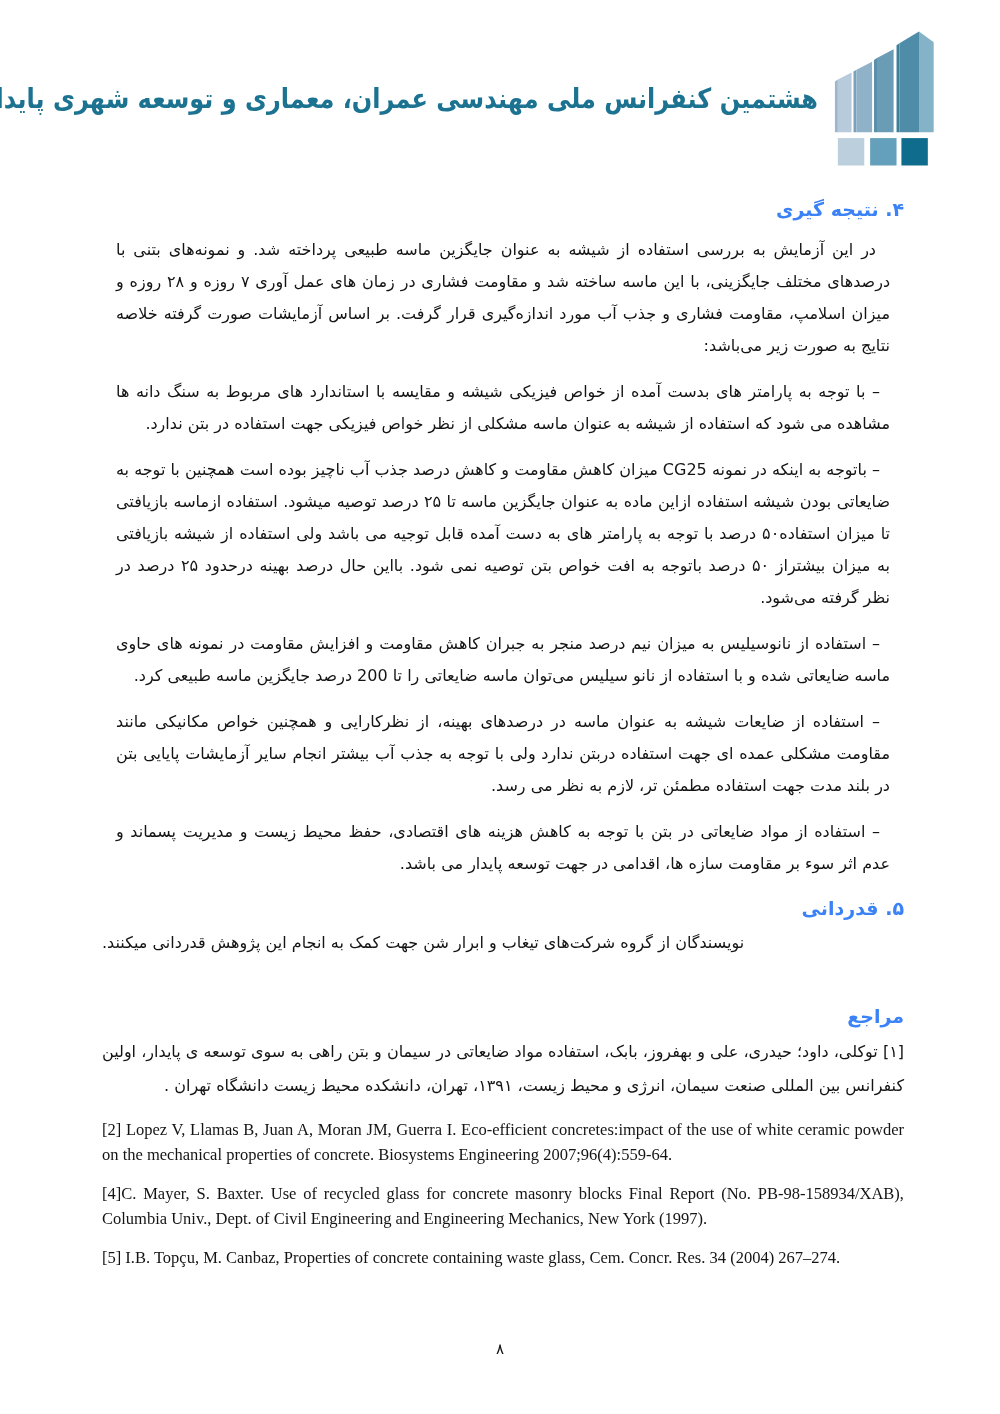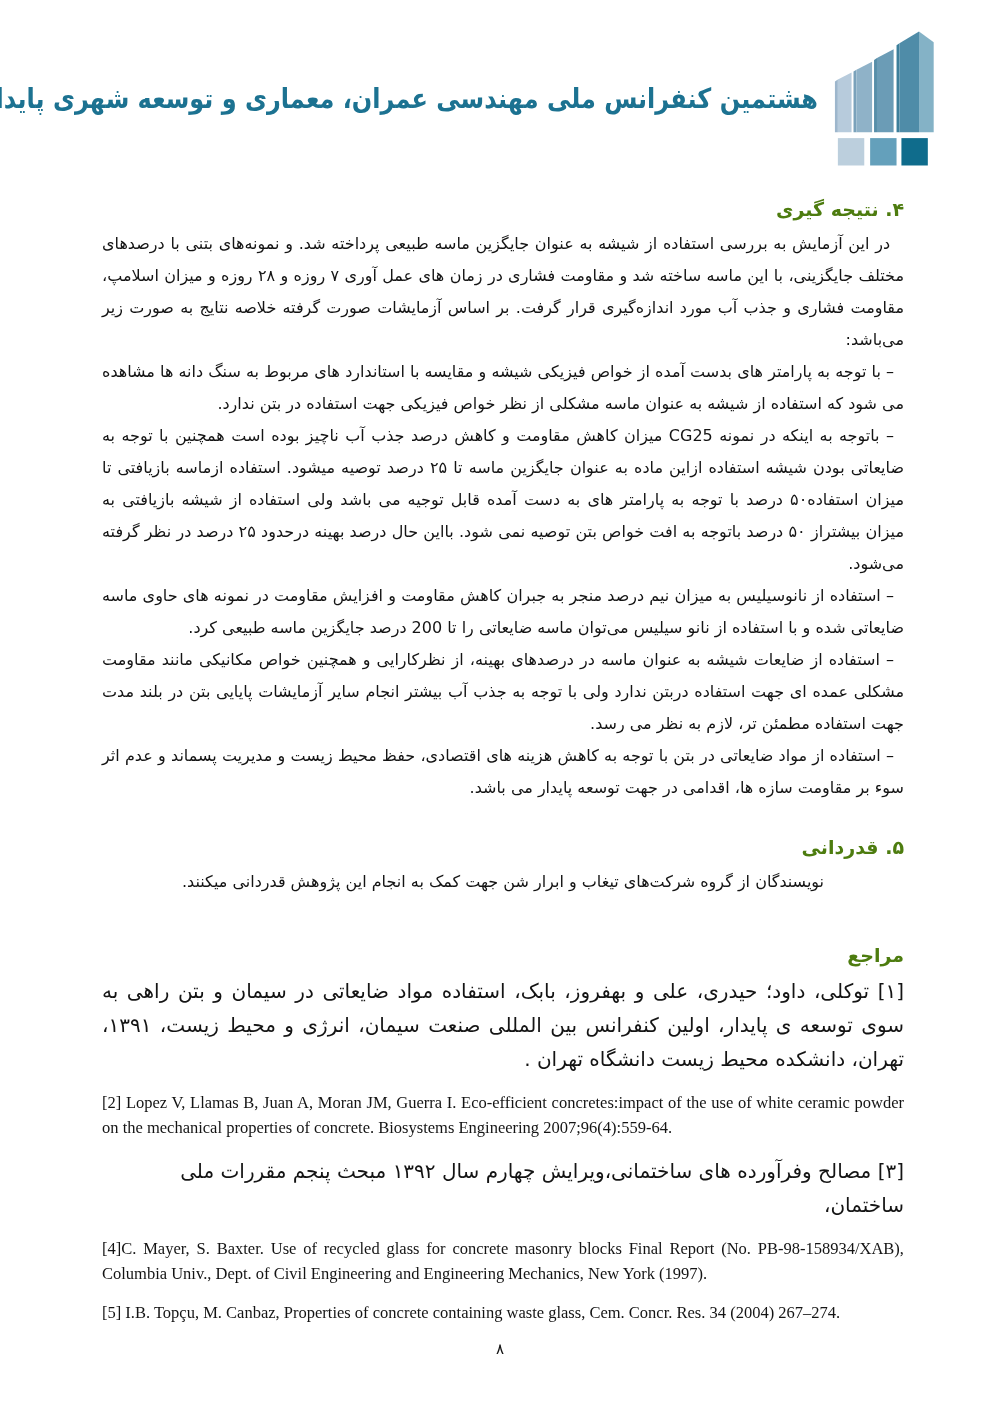--- a/index.html
+++ b/index.html
@@ -46,47 +46,47 @@
   
   .content {
     padding: 0 96px 0 102px;
   }
   h2.sec-title {
     direction: rtl;
     text-align: right;
     font-size: 19px;
     font-weight: bold;
     margin: 24px 0 8px 0;
-    color: #4d7c0f;
+    color: #3b82f6;
   }
   h2.refs-title { margin-top: 46px; }
-  h2.ack-title  { margin-top: 32px; }
+  h2.ack-title  { margin-top: 17px; }
   .para {
     direction: rtl;
     text-align: justify;
     font-size: 16px;
     line-height: 32px;
-    margin: 0;
+    margin: 14px;
   }
   .para.indent { text-indent: 14px; }
   .para.bullet { text-indent: 10px; }
   .ack-body {
     direction: rtl;
-    text-align: center;
+    text-align: left;
     font-size: 16px;
     line-height: 32px;
     margin: 6px 0 0 0;
   }
   .ref {
     margin: 0 0 14px 0;
   }
   .ref.rtl {
     direction: rtl;
     text-align: justify;
-    font-size: 20px;
+    font-size: 16px;
     line-height: 34px;
   }
   .ref.rtl.single { text-align: right; }
   .ref.ltr {
     direction: ltr;
     text-align: justify;
     font-family: Liberation Serif, serif;
     font-size: 16.5px;
     line-height: 25px;
   }
@@ -147,21 +147,20 @@
     <h2 class="sec-title ack-title">۵. قدردانی</h2>
 
     <p class="ack-body">نویسندگان از گروه شرکت‌های تیغاب و ابرار شن جهت کمک به انجام این پژوهش قدردانی میکنند.</p>
 
     <h2 class="sec-title refs-title">مراجع</h2>
 
     <p class="ref rtl" dir="rtl">[۱] توکلی، داود؛ حیدری، علی و بهفروز، بابک، استفاده مواد ضایعاتی در سیمان و بتن راهی به سوی توسعه ی پایدار، اولین کنفرانس بین المللی صنعت سیمان، انرژی و محیط زیست، ۱۳۹۱، تهران، دانشکده محیط زیست دانشگاه تهران .</p>
 
     <p class="ref ltr" dir="ltr">[2] Lopez V, Llamas B, Juan A, Moran JM, Guerra I. Eco-efficient concretes:impact of the use of white ceramic powder on the mechanical properties of concrete. Biosystems Engineering 2007;96(4):559-64.</p>
 
-    <p class="ref rtl single" dir="rtl">[۳] مصالح وفرآورده های ساختمانی،ویرایش چهارم سال ۱۳۹۲ مبحث  پنجم مقررات ملی ساختمان،</p>
 
     <p class="ref ltr" dir="ltr">[4]C. Mayer, S. Baxter. Use of recycled glass for concrete masonry blocks Final Report (No. PB-98-158934/XAB), Columbia Univ., Dept. of Civil Engineering and Engineering Mechanics, New York (1997).</p>
 
     <p class="ref ltr" dir="ltr">[5] I.B. Topçu, M. Canbaz, Properties of concrete containing waste glass, Cem. Concr. Res. 34 (2004) 267–274.</p>
 
 
   </main>
 
   <footer class="footer">
     <div class="page-number">۸</div>

